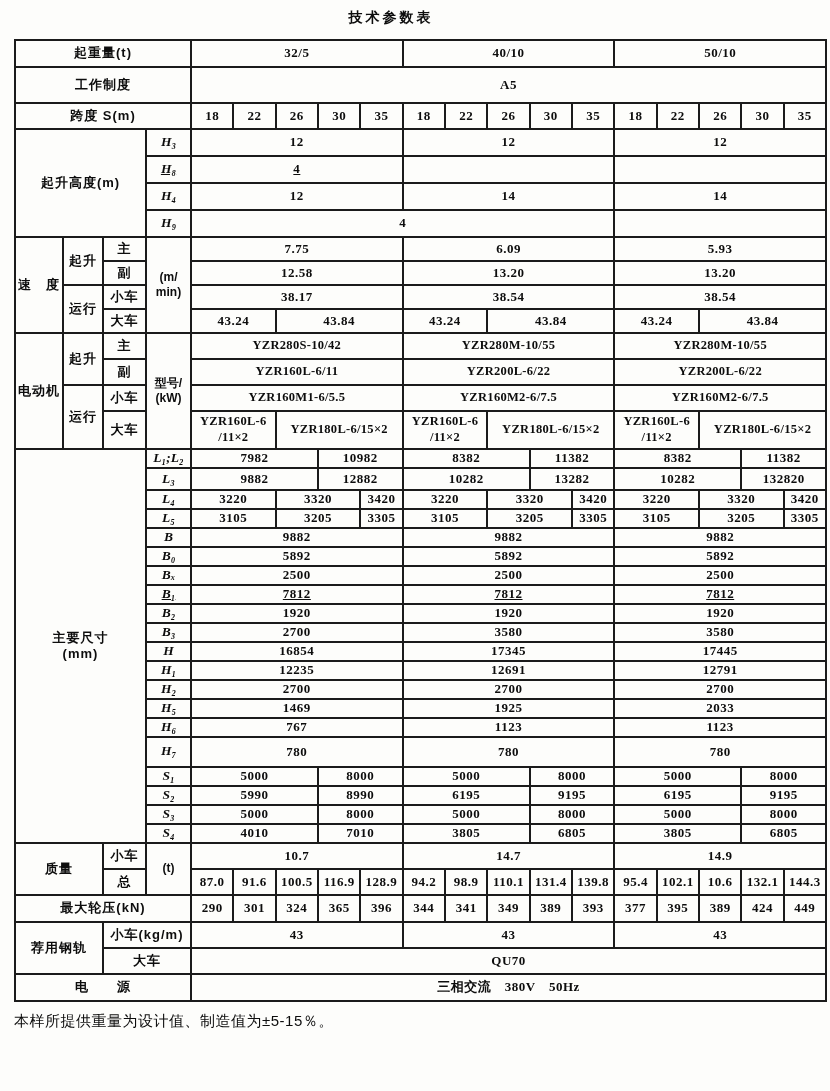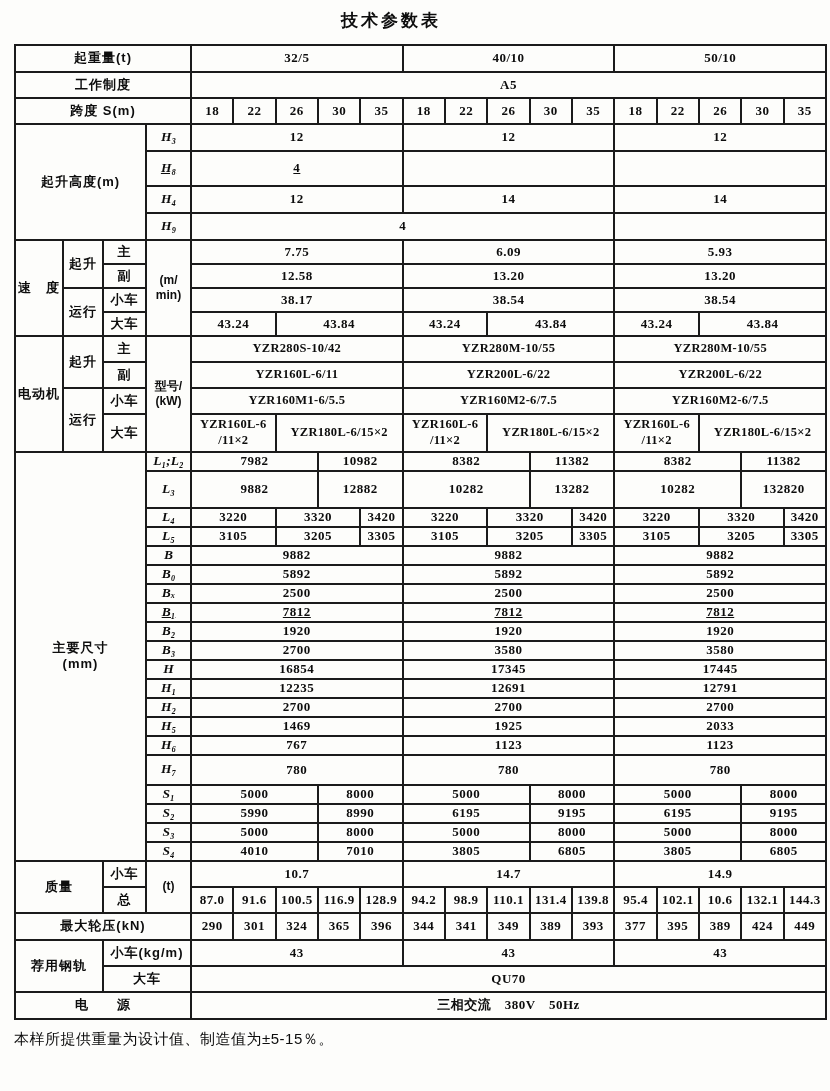--- a/index.html
+++ b/index.html
@@ -5,21 +5,21 @@
   html,body{margin:0;padding:0;}
   body{
     width:830px;height:1091px;
     background:#fdfdfb;color:#0d0d0d;
     font-family:"Liberation Sans","DejaVu Sans",sans-serif;
     -webkit-font-smoothing:antialiased;
   }
   .page-title{
     width:782px;text-align:center;
     padding-top:9px;
-    font-size:17px;font-weight:bold;letter-spacing:3px;
+    font-size:14px;font-weight:bold;letter-spacing:3px;
   }
   table.params{
     border-collapse:collapse;table-layout:fixed;
     margin:12px 0 0 14px;width:811px;
   }
   table.params td{
     border:2px solid #1b1b1b;
     text-align:center;vertical-align:middle;
     padding:0;overflow:hidden;
     white-space:pre-line;line-height:1.25;
@@ -62,21 +62,21 @@
       <col style="width: 42.33px;">
       <col style="width: 42.33px;">
     </colgroup>
   <tbody>
       <tr style="height: 27px;">
         <td colspan="4" class="zh">起重量(t)</td>
         <td colspan="5" class="num">32/5</td>
         <td colspan="5" class="num">40/10</td>
         <td colspan="5" class="num">50/10</td>
       </tr>
-      <tr style="height: 26px;">
+      <tr style="height: 36px;">
         <td colspan="4" class="zh">工作制度</td>
         <td colspan="15" class="num">A5</td>
       </tr>
       <tr style="height: 26px;">
         <td colspan="4" class="zh">跨度 S(m)</td>
         <td class="num">18</td>
         <td class="num">22</td>
         <td class="num">26</td>
         <td class="num">30</td>
         <td class="num">35</td>
@@ -91,21 +91,21 @@
         <td class="num">30</td>
         <td class="num">35</td>
       </tr>
       <tr style="height: 27px;">
         <td colspan="3" rowspan="4" class="zh">起升高度(m)</td>
         <td class="sym">H₃</td>
         <td colspan="5" class="num">12</td>
         <td colspan="5" class="num">12</td>
         <td colspan="5" class="num">12</td>
       </tr>
-      <tr style="height: 35px; text-decoration: underline;">
+      <tr style="height: 27px; text-decoration: underline;">
         <td class="sym">H₈</td>
         <td colspan="5" class="num">4</td>
         <td colspan="5" class="num"></td>
         <td colspan="5" class="num"></td>
       </tr>
       <tr style="height: 27px;">
         <td class="sym">H₄</td>
         <td colspan="5" class="num">12</td>
         <td colspan="5" class="num">14</td>
         <td colspan="5" class="num">14</td>
@@ -186,21 +186,21 @@
         <td colspan="3" rowspan="20" class="zh">主要尺寸
 (mm)</td>
         <td class="sym">L₁;L₂</td>
         <td colspan="3" class="num">7982</td>
         <td colspan="2" class="num">10982</td>
         <td colspan="3" class="num">8382</td>
         <td colspan="2" class="num">11382</td>
         <td colspan="3" class="num">8382</td>
         <td colspan="2" class="num">11382</td>
       </tr>
-      <tr style="height: 37px;">
+      <tr style="height: 22px;">
         <td class="sym">L₃</td>
         <td colspan="3" class="num">9882</td>
         <td colspan="2" class="num">12882</td>
         <td colspan="3" class="num">10282</td>
         <td colspan="2" class="num">13282</td>
         <td colspan="3" class="num">10282</td>
         <td colspan="2" class="num">132820</td>
       </tr>
       <tr style="height: 19px;">
         <td class="sym">L₄</td>

